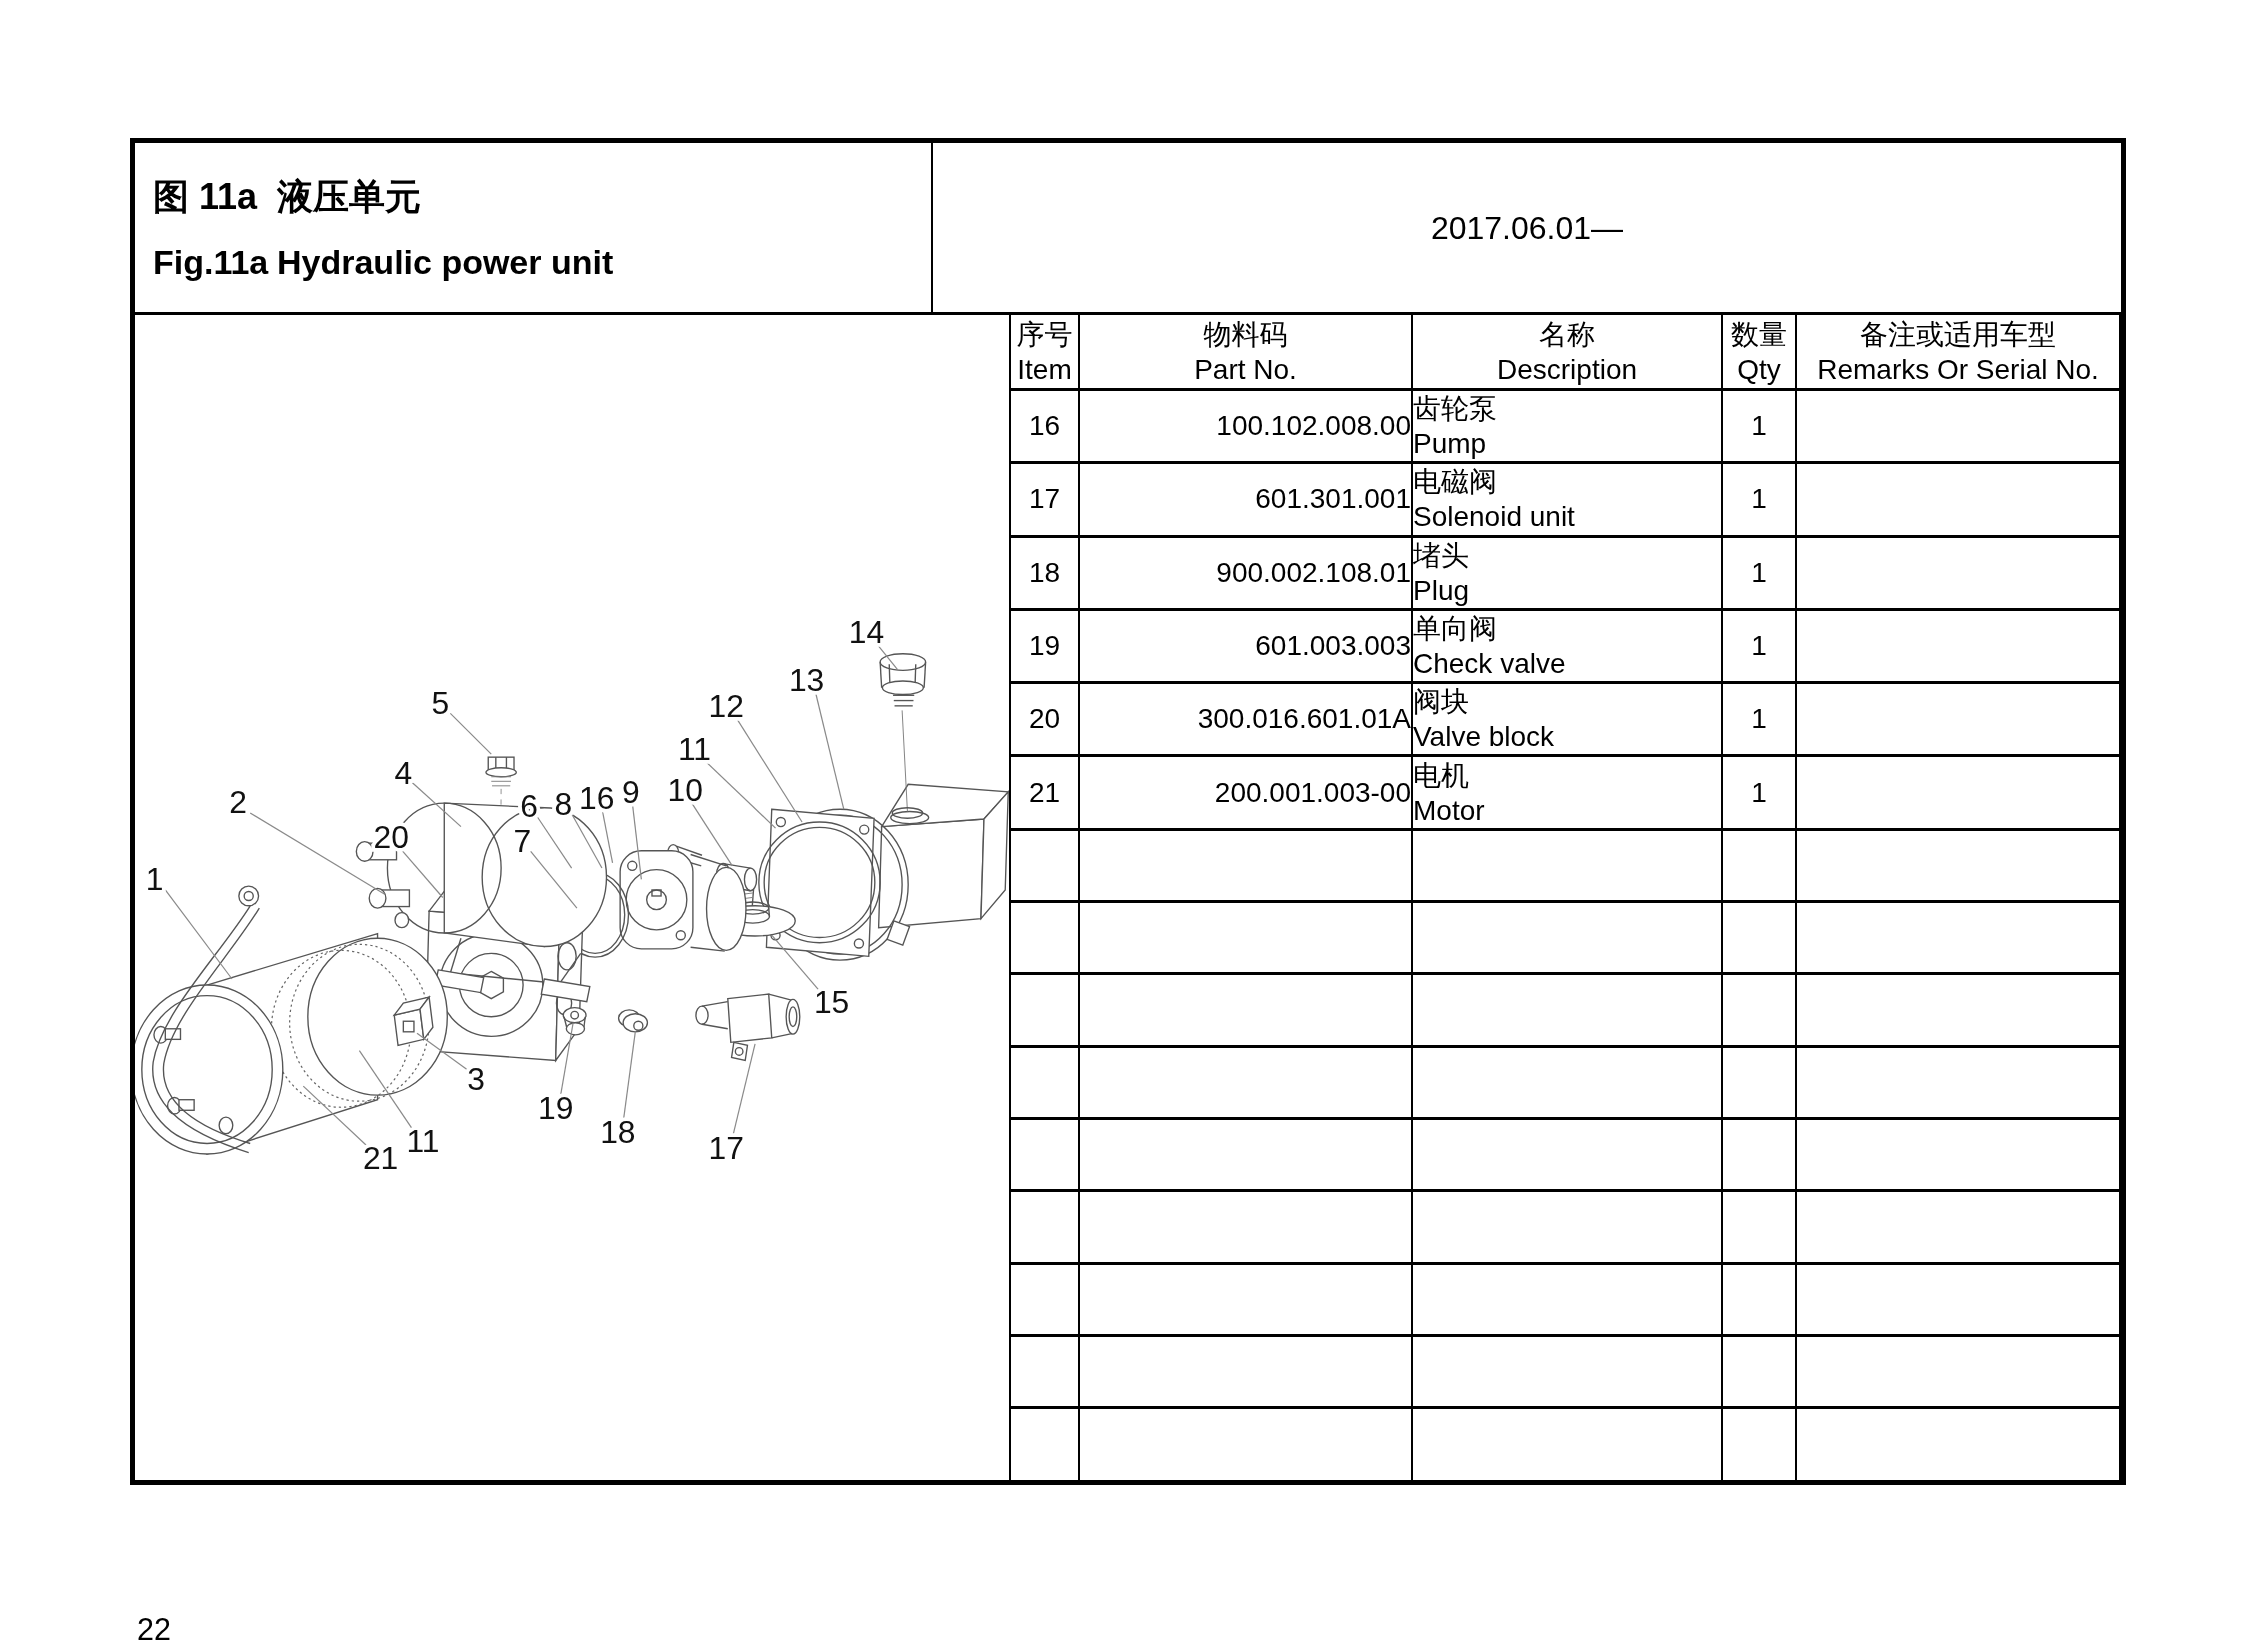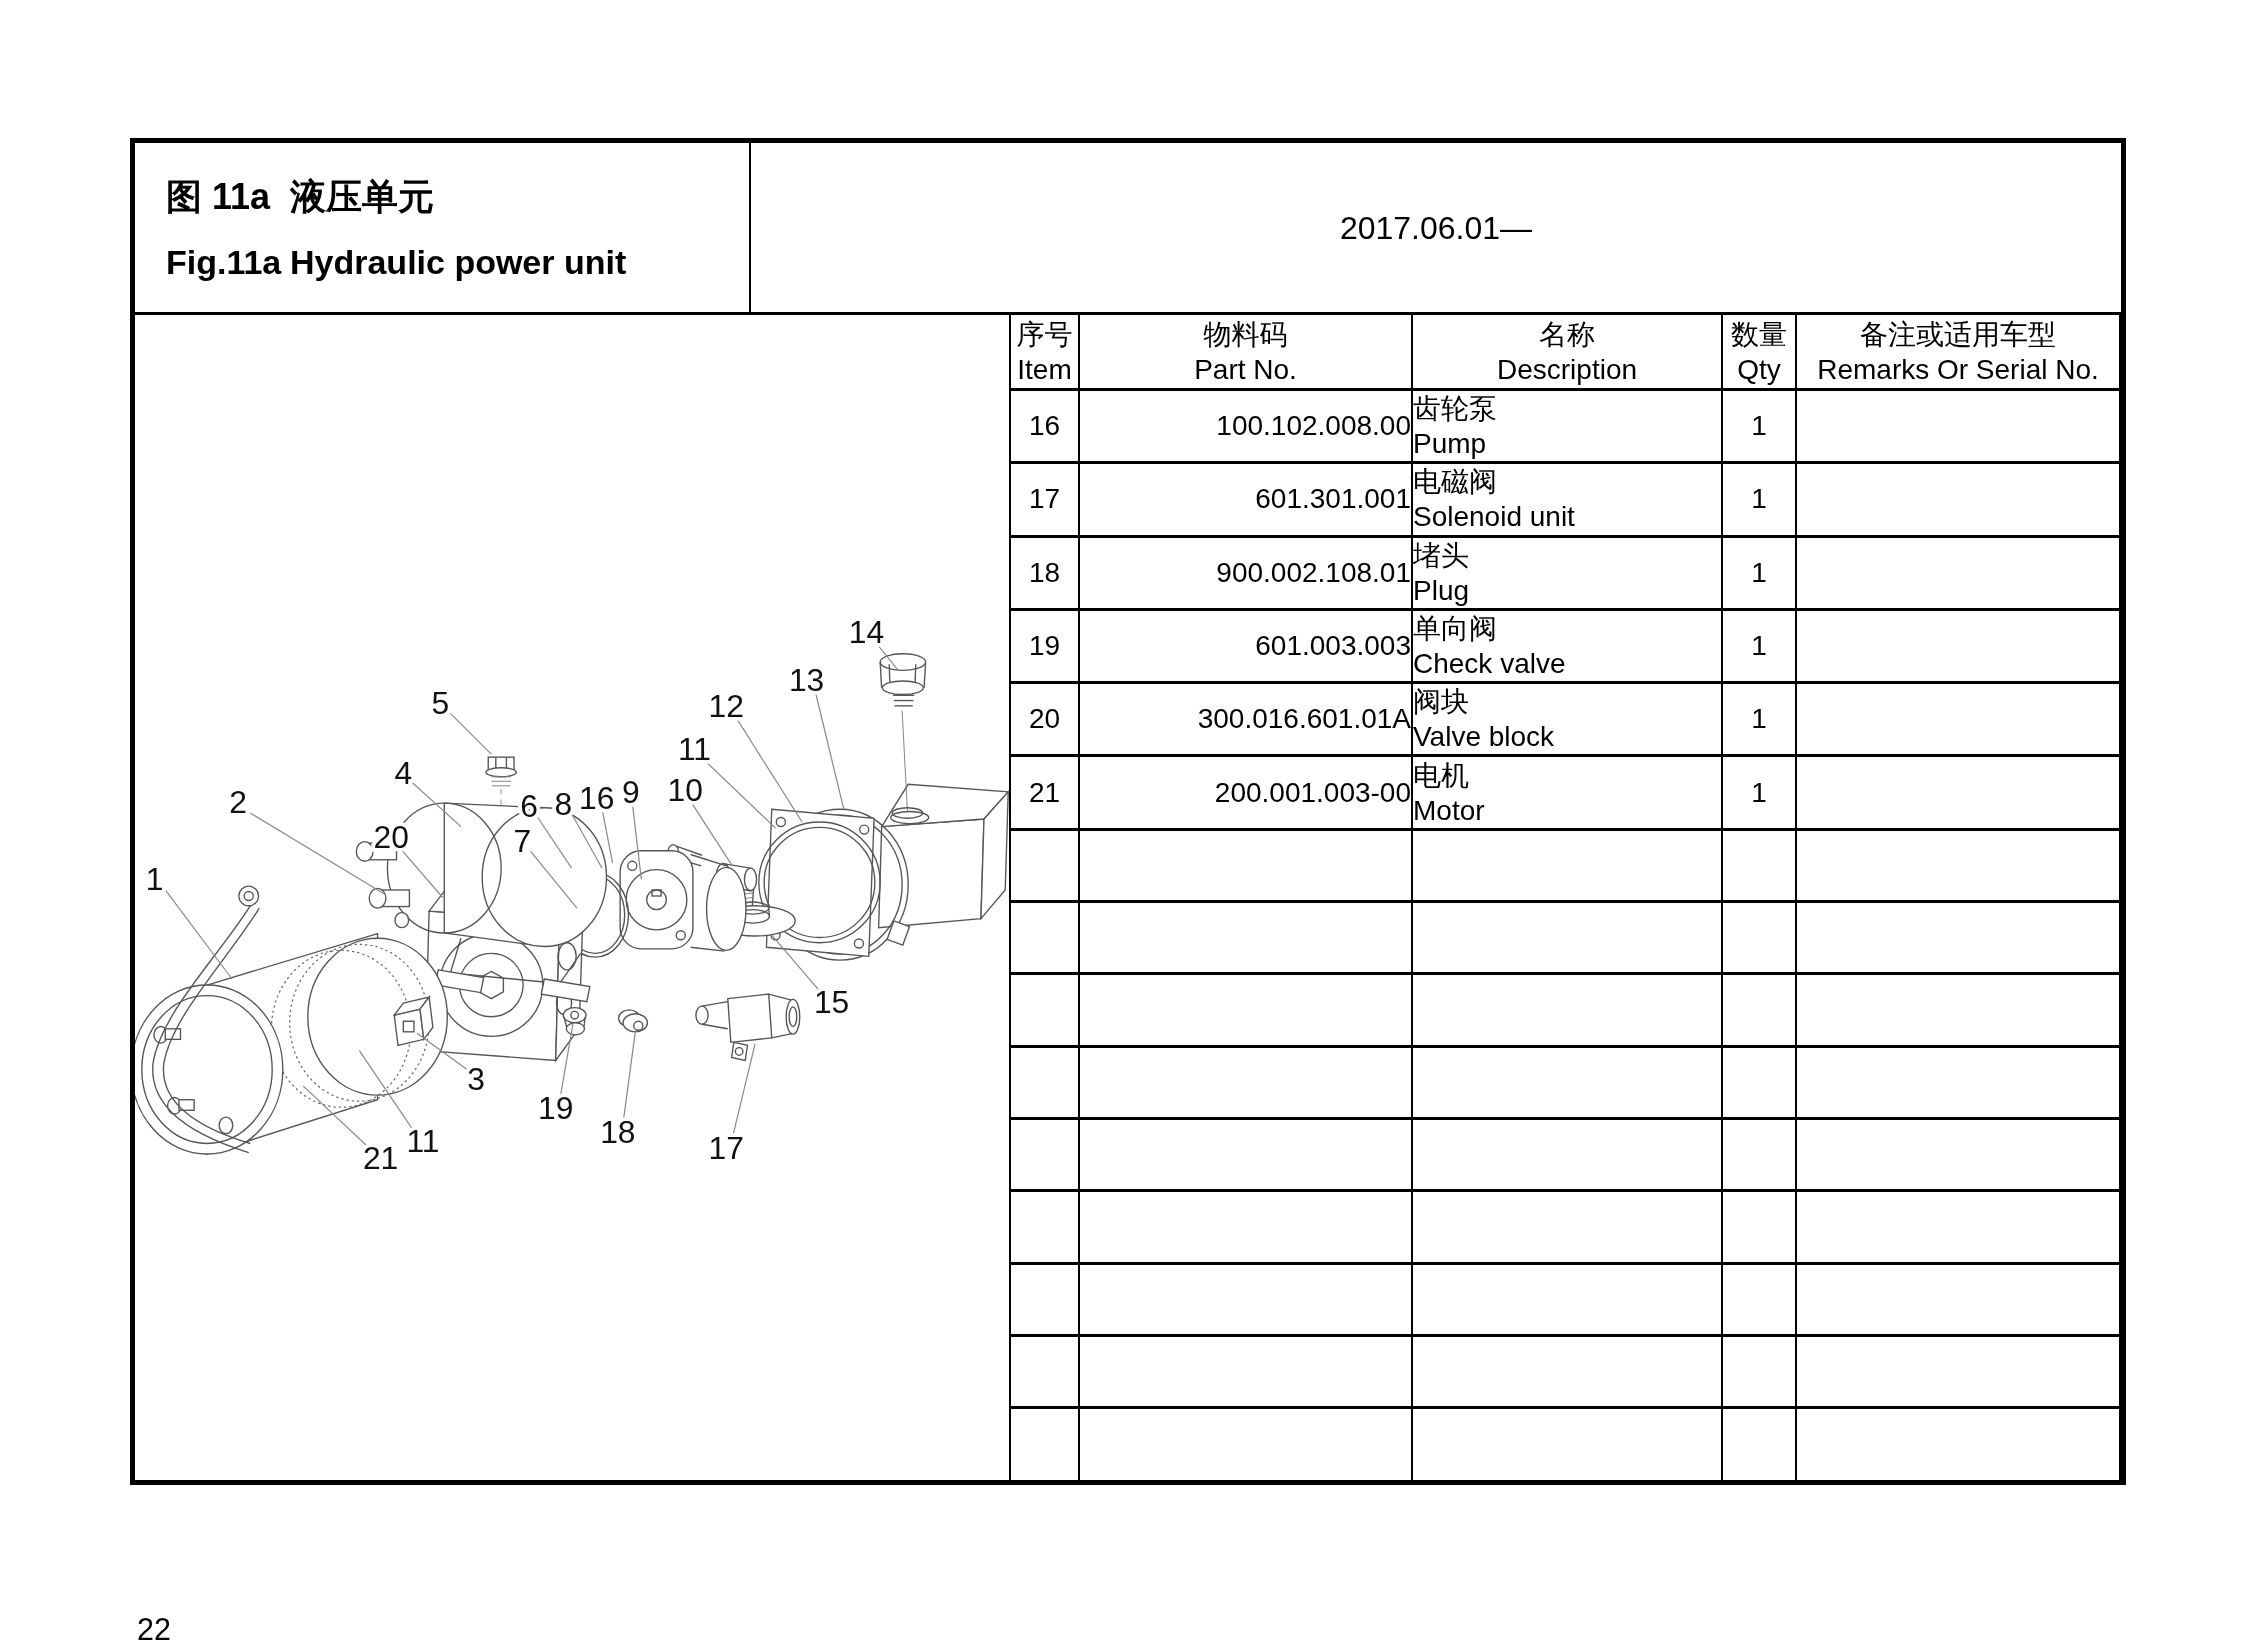--- a/index.html
+++ b/index.html
@@ -2,22 +2,22 @@
 <html style="font-size:12.2px"><head>
 <meta charset="utf-8">
 <style>
   html,body{margin:0;padding:0;background:#ffffff;}
   body{font-family:"Liberation Sans","DejaVu Sans",sans-serif;color:#000;}
   .page{position:relative;width:2250px;height:1644px;background:#fff;overflow:hidden;}
   .frame{position:absolute;left:130px;top:138px;width:1996px;height:1347px;
          border:5.3px solid #000;box-sizing:border-box;display:flex;flex-direction:column;background:#fff;}
   
   .header-row{height:169px;flex:none;border-bottom:3.1px solid #000;display:flex;}
-  .header-left{width:616px;flex:none;border-right:2.3px solid #000;box-sizing:border-box;
-               display:flex;flex-direction:column;justify-content:center;padding-left:31px;gap:10.7px;}
+  .header-left{width:798px;flex:none;border-right:2.3px solid #000;box-sizing:border-box;
+               display:flex;flex-direction:column;justify-content:center;padding-left:18px;gap:10.7px;}
   .t-row{white-space:nowrap;font-weight:bold;}
   .t-cn{font-size:36px;}
   .t-en{font-size:34px;margin-top:11px;}
   .t-label{display:inline-block;width:124px;}
   .header-right{flex:1;display:flex;flex-direction:column;align-items:center;justify-content:center;
                 font-size:32px;line-height:44px;}
   
   .body-row{flex:1;display:flex;min-height:0;}
   .diagram{width:874px;flex:none;position:relative;}
   .diagram svg{width:100%;height:100%;display:block;}

